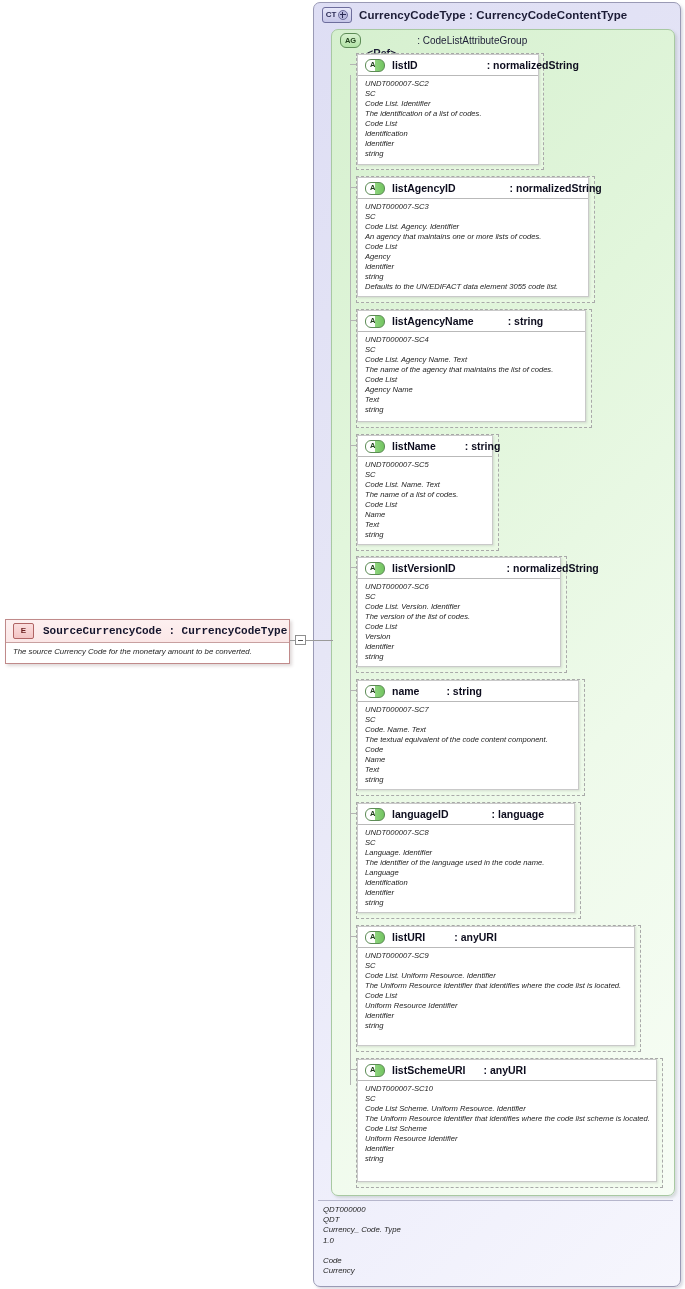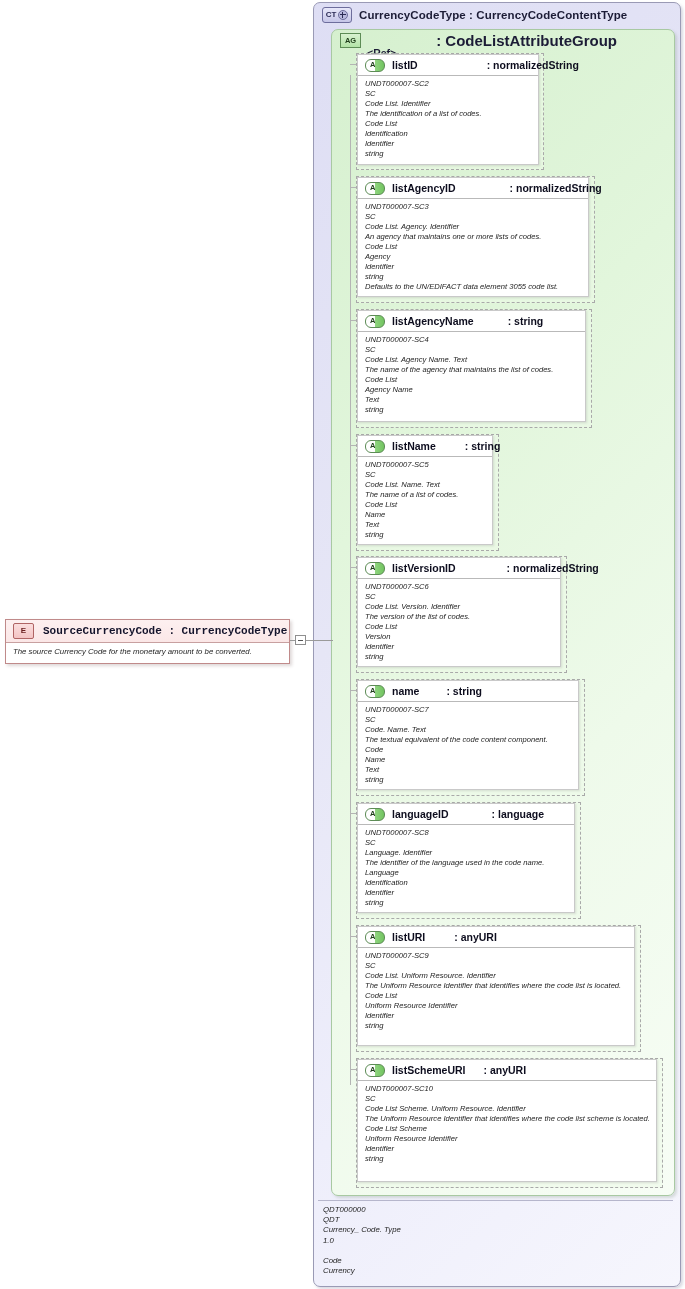--- a/index.html
+++ b/index.html
@@ -49,27 +49,27 @@
     border:1px solid #a8c9a2;border-radius:7px;
     background:linear-gradient(135deg,#d6f0cf 0%,#e2f6dc 35%,#eefaea 65%,#f7fdf5 100%);
     box-shadow:2px 2px 3px rgba(120,140,120,.25);
     box-sizing:border-box;
   }
   #ag-header{
     left:340px;top:32px;width:330px;height:17px;
     display:flex;align-items:center;gap:6px;
   }
   .ag-icon{
-    width:19px;height:13px;border:1px solid #5d8c56;border-radius:0;
+    width:19px;height:13px;border:1px solid #5d8c56;border-radius:6px;
     background:linear-gradient(#d8f2d0,#b3e3a7);
     display:flex;align-items:center;justify-content:center;
     font-size:7.5px;font-weight:bold;color:#1d3c19;line-height:1;
   }
   #ag-ref{font-size:10.5px;color:#1c1c36;font-weight:bold;margin-top:24px;}
-  #ag-type{font-size:15px;color:#1c1c36;font-weight:bold;margin-left:34px;}
+  #ag-type{font-size:10px;color:#1c1c36;font-weight:normal;margin-left:15px;}
 
   
   .attr{
     position:absolute;
     border:1px dashed #a9a9a9;
     background:rgba(236,250,232,.55);
     box-sizing:border-box;
     padding:0;
   }
   .attr .inner{

